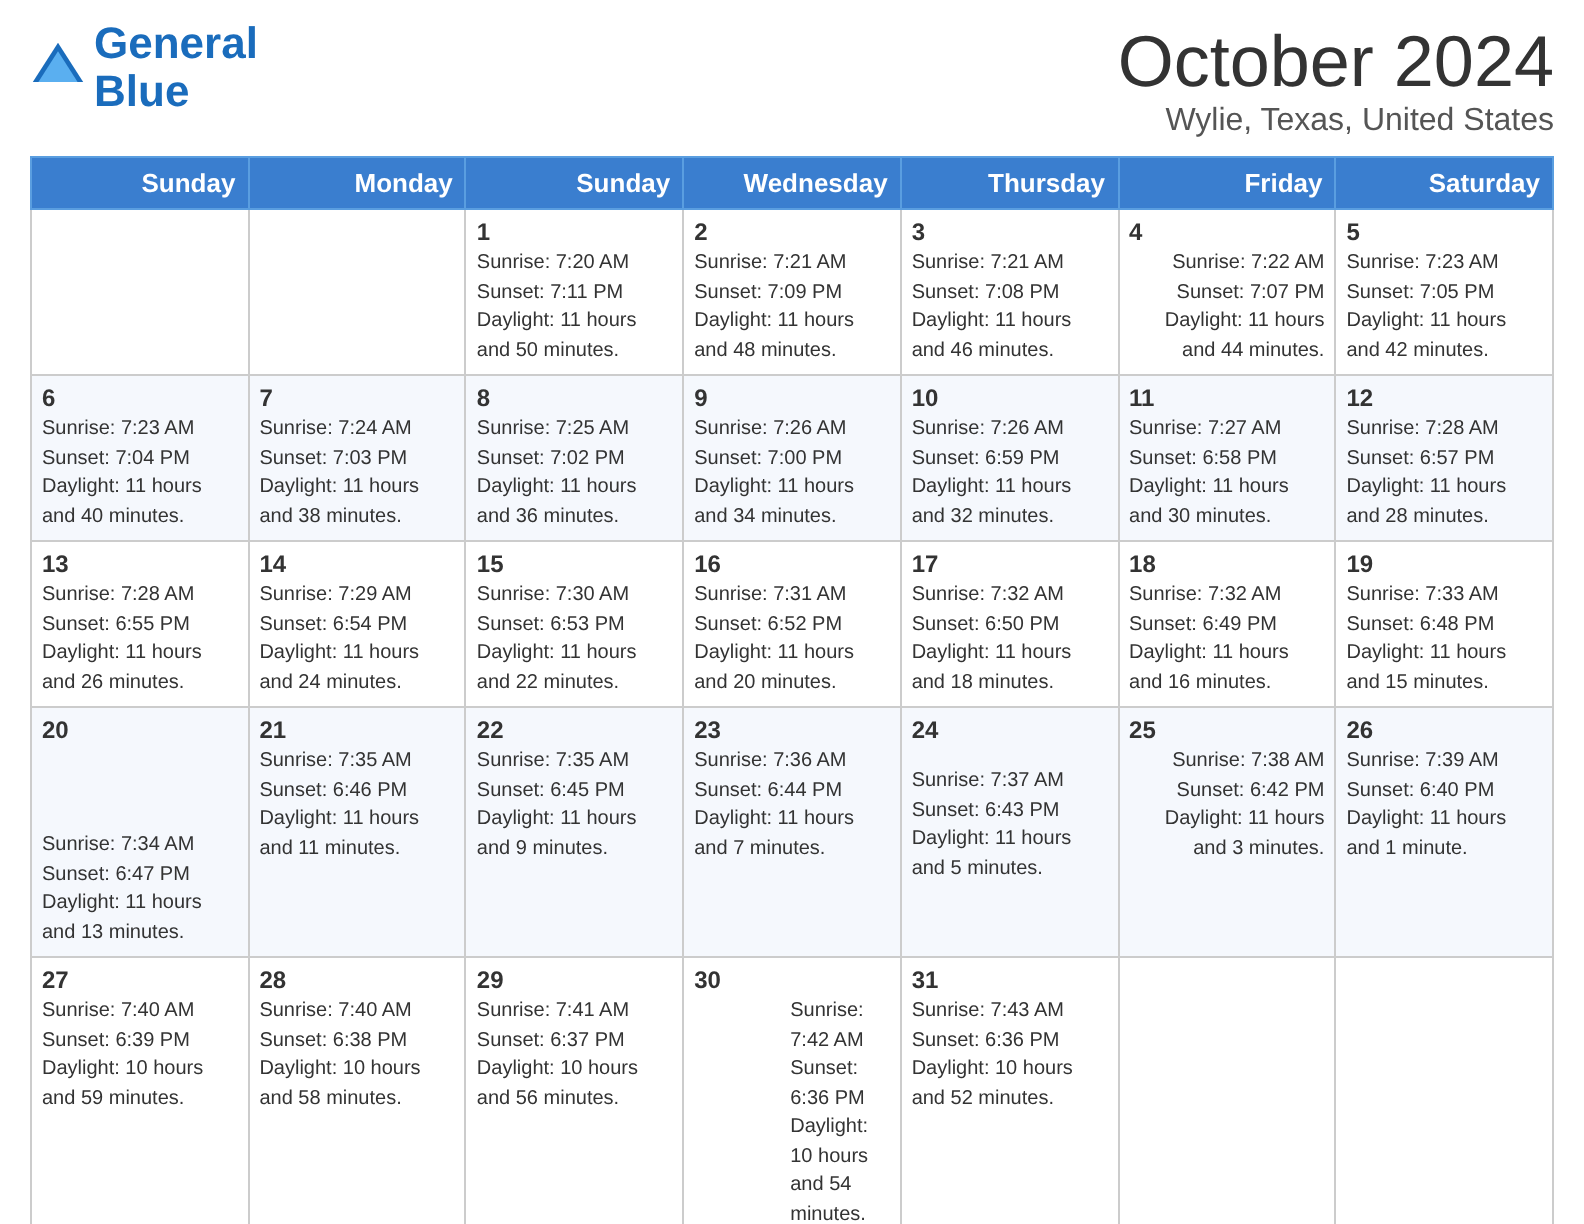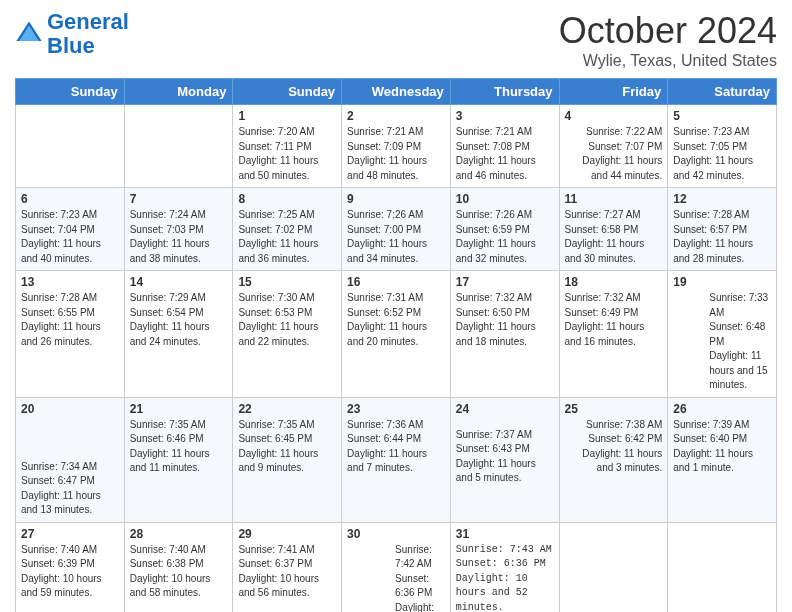--- a/index.html
+++ b/index.html
@@ -232,21 +232,21 @@
 Daylight: 11 hours and 18 minutes.</div>
           </td>
           <td>
             <span class="day-num">18</span>
             <div class="day-info" style="white-space: pre-wrap;">Sunrise: 7:32 AM
 Sunset: 6:49 PM
 Daylight: 11 hours and 16 minutes.</div>
           </td>
           <td>
             <span class="day-num">19</span>
-            <div class="day-info" style="white-space: pre-wrap; margin-left: 36px;">Sunrise: 7:33 AM
+            <div class="day-info" style="white-space: pre-wrap;">Sunrise: 7:33 AM
 Sunset: 6:48 PM
 Daylight: 11 hours and 15 minutes.</div>
           </td>
         </tr>
         <tr>
           <td>
             <span class="day-num">20</span>
             <div class="day-info" style="white-space: pre-wrap; margin-top: 44px;">Sunrise: 7:34 AM
 Sunset: 6:47 PM
 Daylight: 11 hours and 13 minutes.</div>
@@ -308,21 +308,21 @@
 Daylight: 10 hours and 56 minutes.</div>
           </td>
           <td>
             <span class="day-num">30</span>
             <div class="day-info" style="white-space: pre-wrap; margin-left: 48px;">Sunrise: 7:42 AM
 Sunset: 6:36 PM
 Daylight: 10 hours and 54 minutes.</div>
           </td>
           <td>
             <span class="day-num">31</span>
-            <div class="day-info" style="white-space: pre-wrap; font-family: Liberation Mono, monospace;">Sunrise: 7:43 AM
+            <div class="day-info" style="white-space: pre-wrap;">Sunrise: 7:43 AM
 Sunset: 6:36 PM
 Daylight: 10 hours and 52 minutes.</div>
           </td>
           <td class="empty"></td>
           <td class="empty"></td>
         </tr>
       </tbody>
   </table>
 </div>
 

